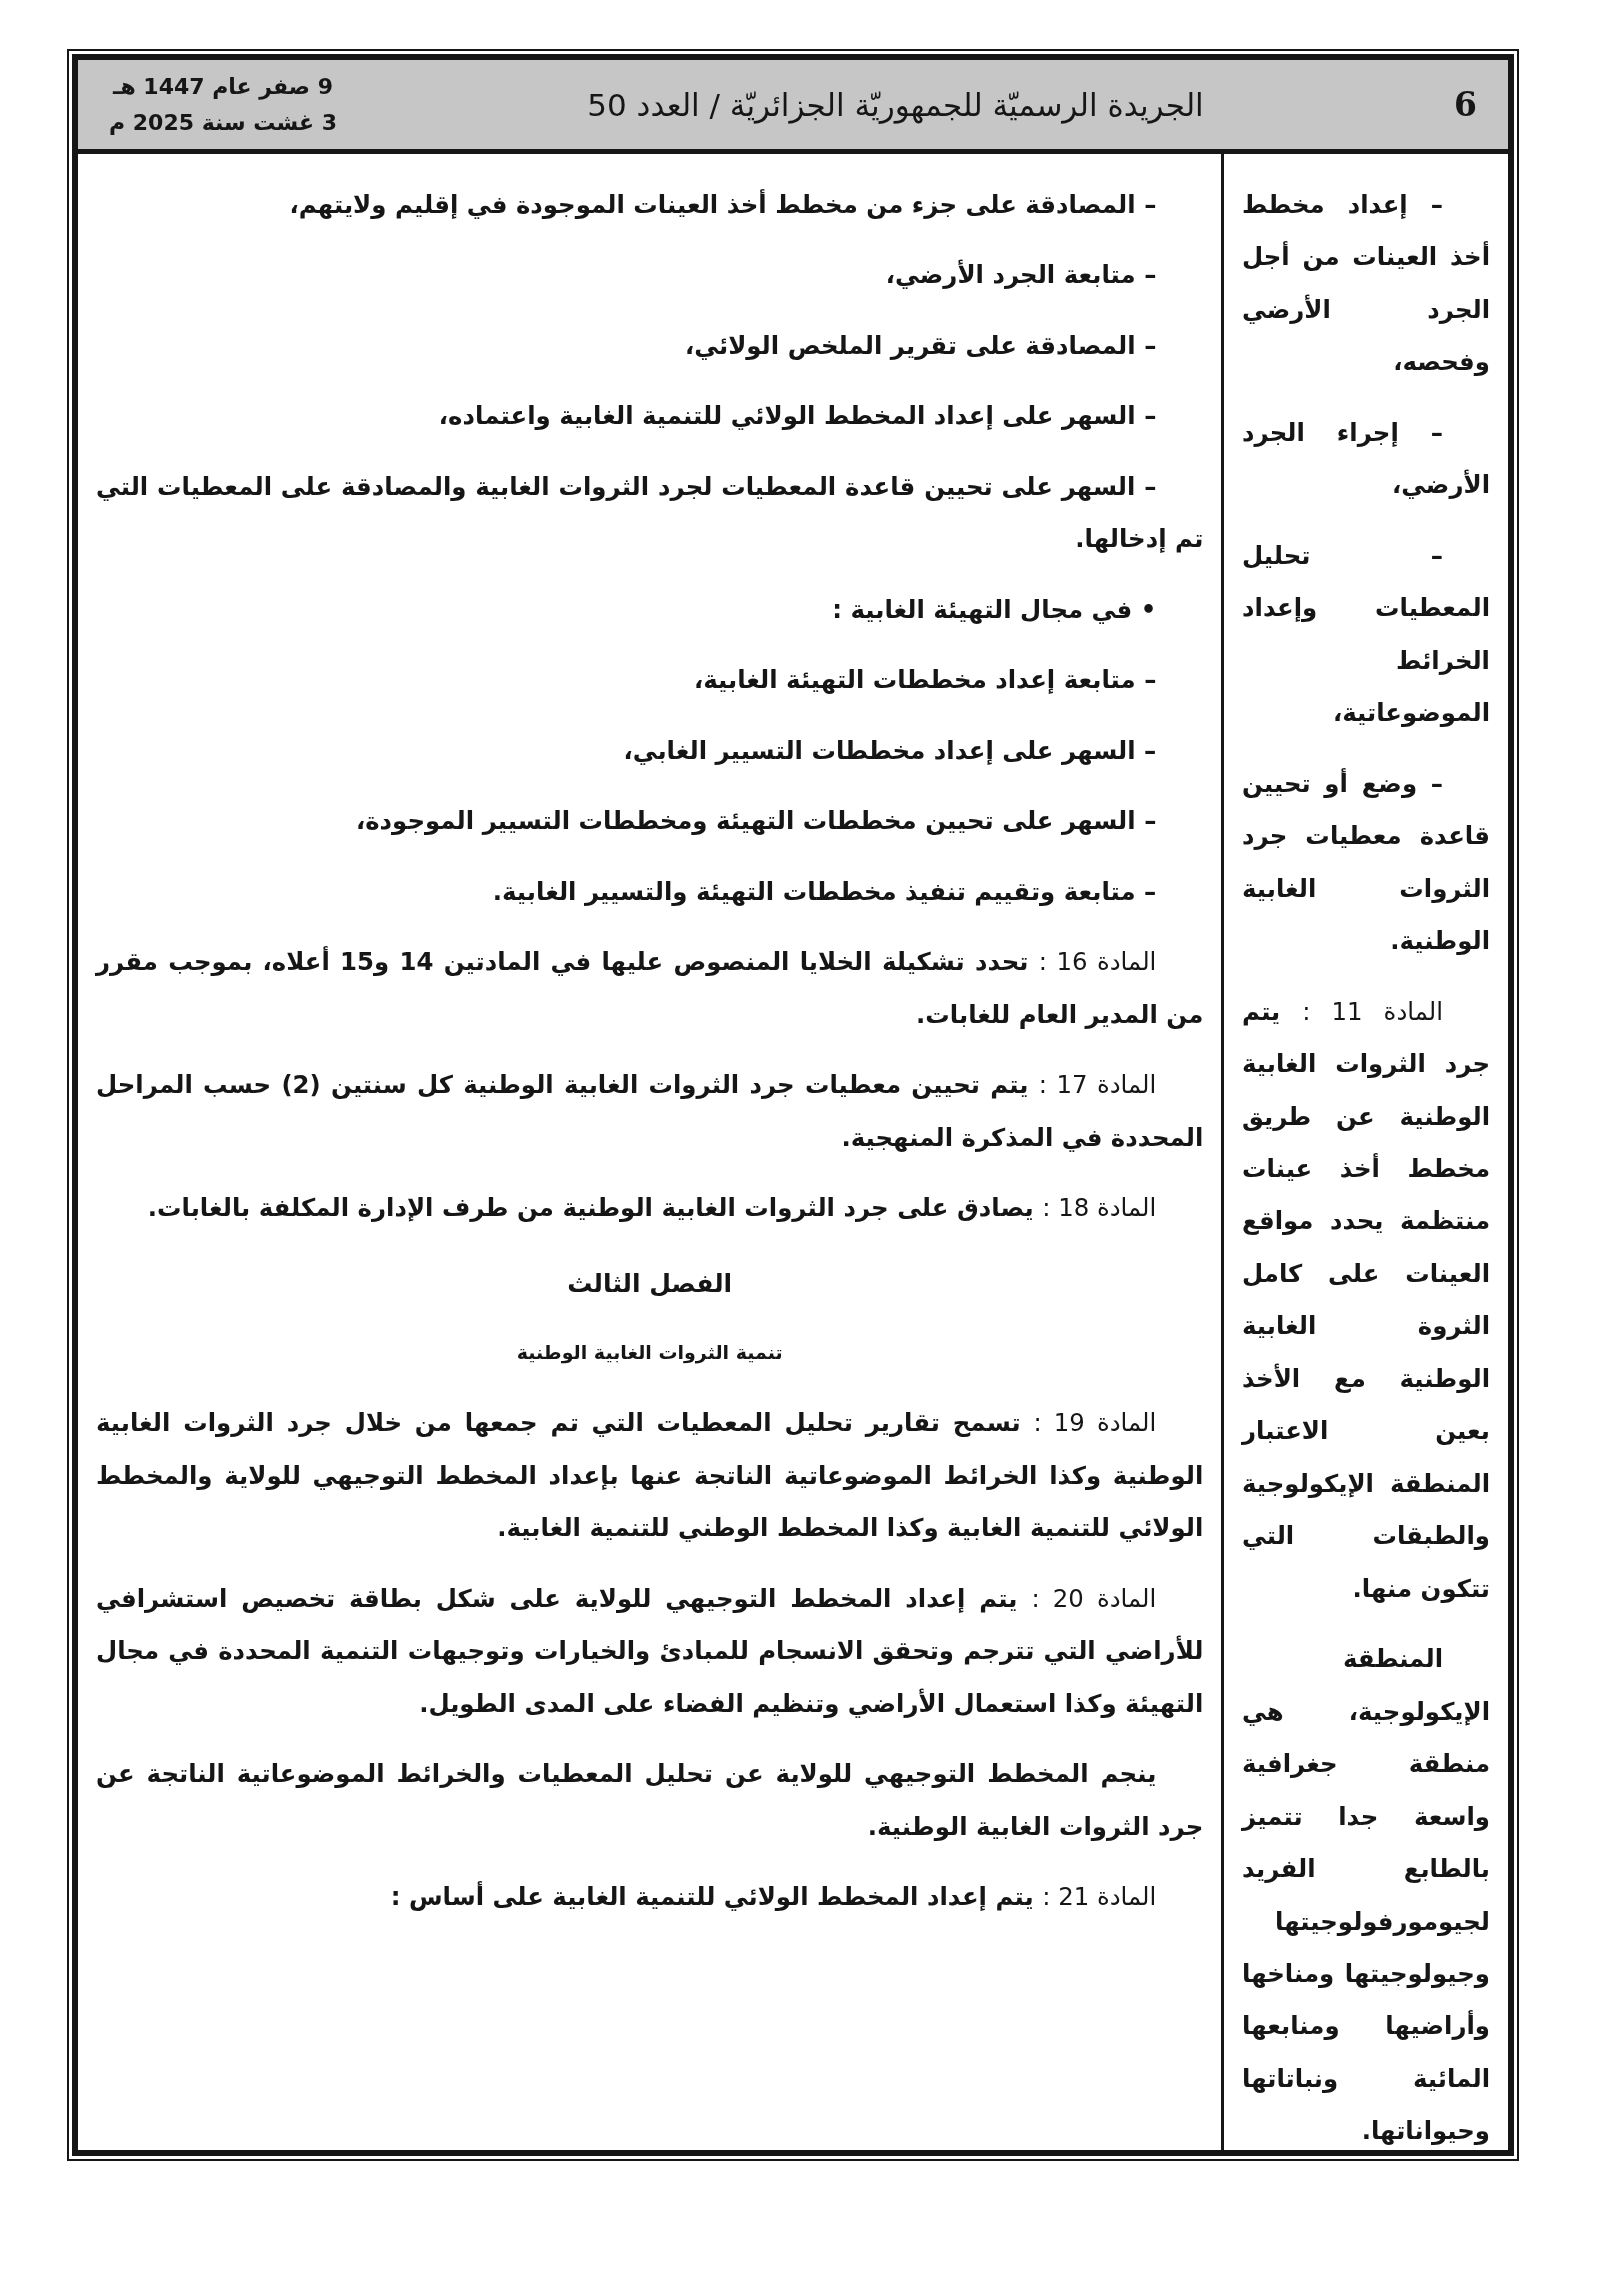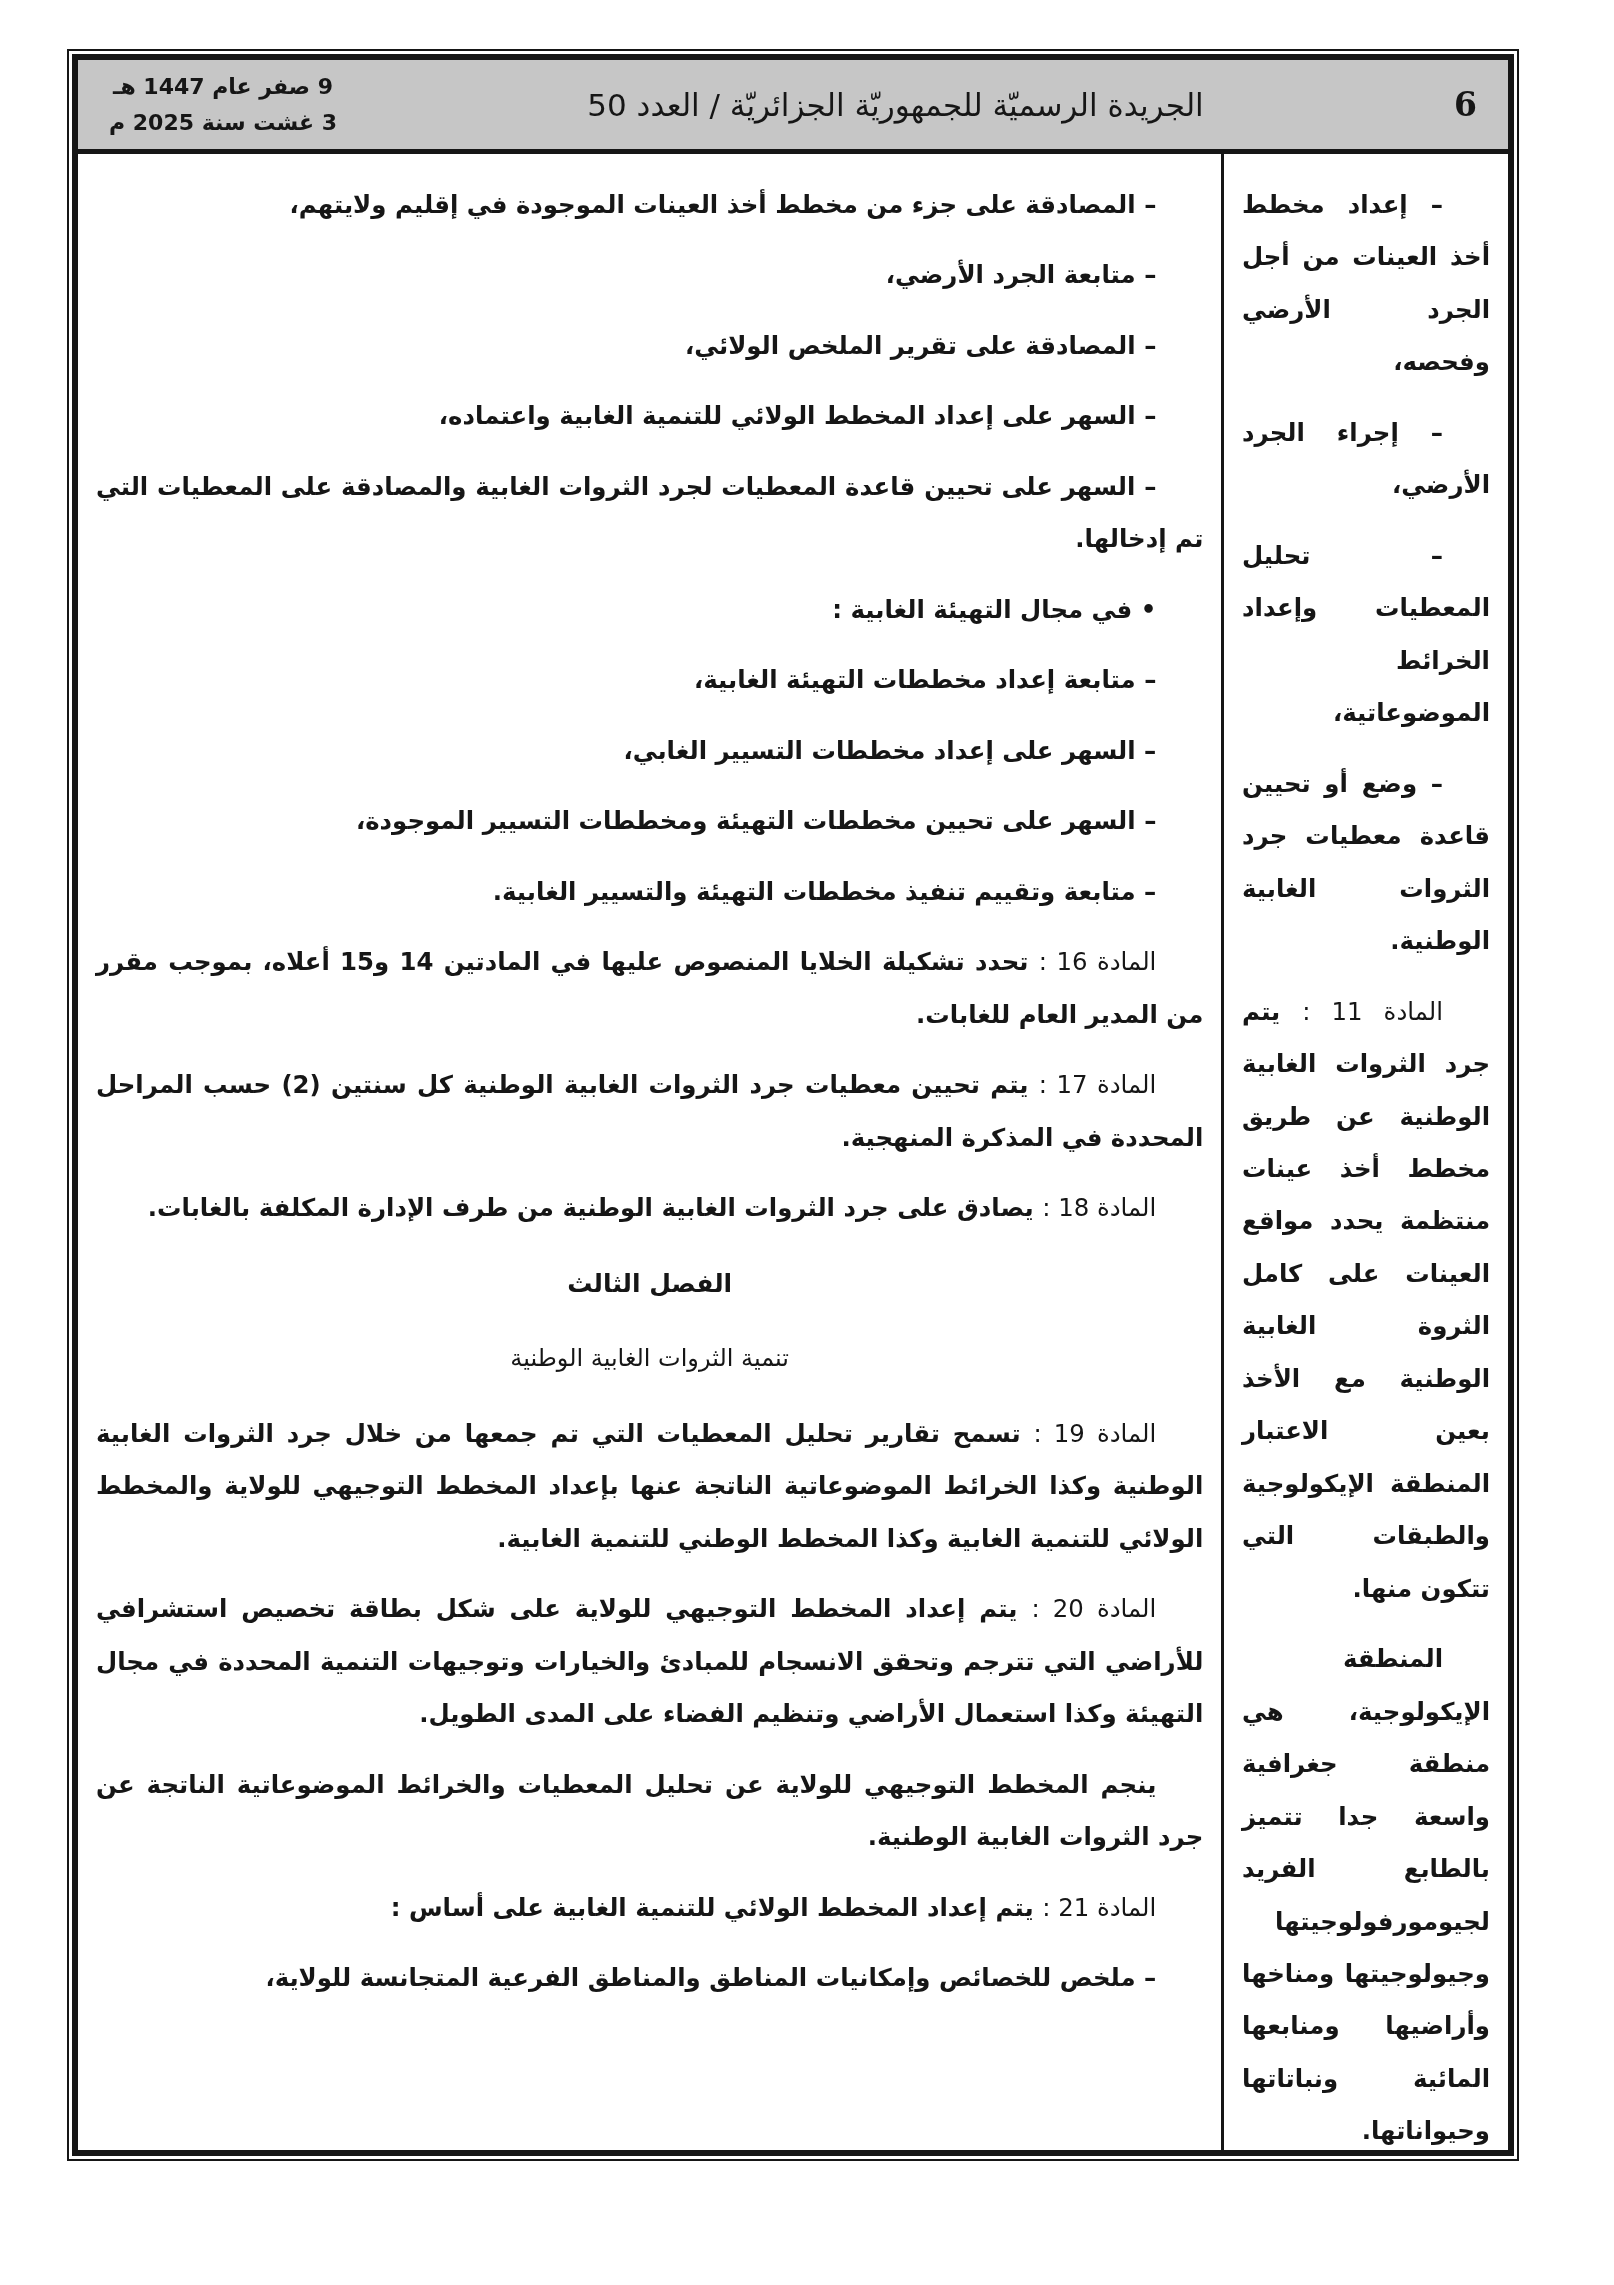--- a/index.html
+++ b/index.html
@@ -44,21 +44,21 @@
     margin:0 0 18px 0;font-size:24.4px;font-weight:bold;line-height:2.15;
     text-align:justify;
   }
   .indent{text-indent:47px;}
   .article-label{font-weight:normal;white-space:nowrap;}
   .section-title,.chapter-title{
     text-align:center;font-weight:bold;font-size:25px;line-height:2.1;
     margin:23.5px 0 22px 0;text-indent:0;
   }
   .section-sub,.chapter-sub{
-    text-align:center;font-weight:normal;font-size:24px;line-height:2.1;
+    text-align:center;font-weight:bold;font-size:19px;line-height:2.1;
     margin:0 54px 25px 54px;text-indent:0;
   }
 </style>
 </head>
 <body>
 
 <div class="frame">
 
   <div class="masthead">
     <div class="page-num">6</div>
@@ -96,18 +96,17 @@
       <p class="indent">– متابعة وتقييم تنفيذ مخططات التهيئة والتسيير الغابية.</p>
       <p class="indent"><span class="article-label">المادة 16 :</span> <span>تحدد تشكيلة الخلايا المنصوص عليها في المادتين 14 و15 أعلاه، بموجب مقرر من المدير العام للغابات.</span></p>
       <p class="indent"><span class="article-label">المادة 17 :</span> <span>يتم تحيين معطيات جرد الثروات الغابية الوطنية كل سنتين (2) حسب المراحل المحددة في المذكرة المنهجية.</span></p>
       <p class="indent"><span class="article-label">المادة 18 :</span> <span>يصادق على جرد الثروات الغابية الوطنية من طرف الإدارة المكلفة بالغابات.</span></p>
       <p class="chapter-title">الفصل الثالث</p>
       <p class="chapter-sub">تنمية الثروات الغابية الوطنية</p>
       <p class="indent"><span class="article-label">المادة 19 :</span> <span>تسمح تقارير تحليل المعطيات التي تم جمعها من خلال جرد الثروات الغابية الوطنية وكذا الخرائط الموضوعاتية الناتجة عنها بإعداد المخطط التوجيهي للولاية والمخطط الولائي للتنمية الغابية وكذا المخطط الوطني للتنمية الغابية.</span></p>
       <p class="indent"><span class="article-label">المادة 20 :</span> <span>يتم إعداد المخطط التوجيهي للولاية على شكل بطاقة تخصيص استشرافي للأراضي التي تترجم وتحقق الانسجام للمبادئ والخيارات وتوجيهات التنمية المحددة في مجال التهيئة وكذا استعمال الأراضي وتنظيم الفضاء على المدى الطويل.</span></p>
       <p class="indent">ينجم المخطط التوجيهي للولاية عن تحليل المعطيات والخرائط الموضوعاتية الناتجة عن جرد الثروات الغابية الوطنية.</p>
       <p class="indent"><span class="article-label">المادة 21 :</span> <span>يتم إعداد المخطط الولائي للتنمية الغابية على أساس :</span></p>
-      <p class="indent">– ملخص للخصائص وإمكانيات المناطق والمناطق الفرعية المتجانسة للولاية،</p>
     </div>
 
   </div>
 </div>
 
 
 </body></html>

